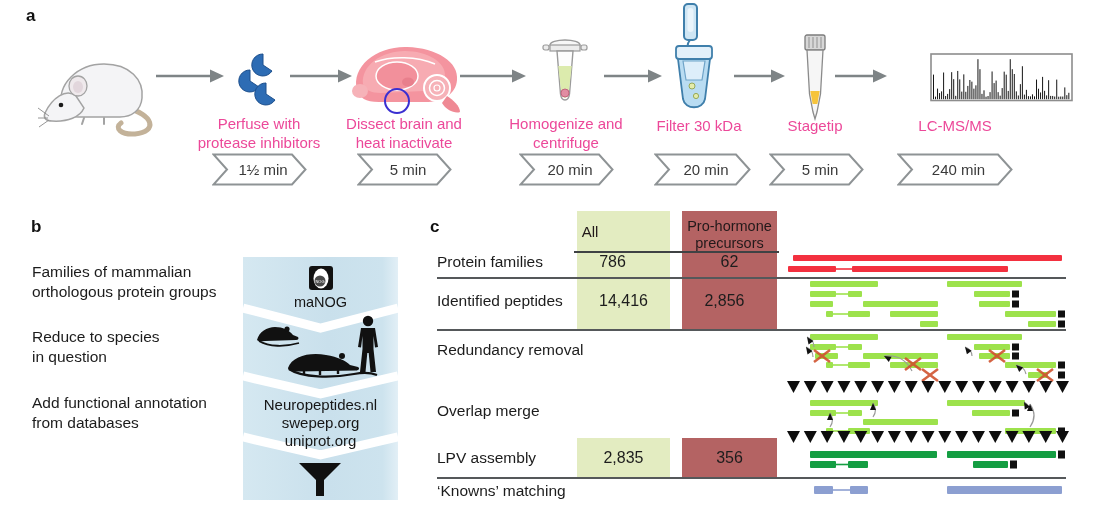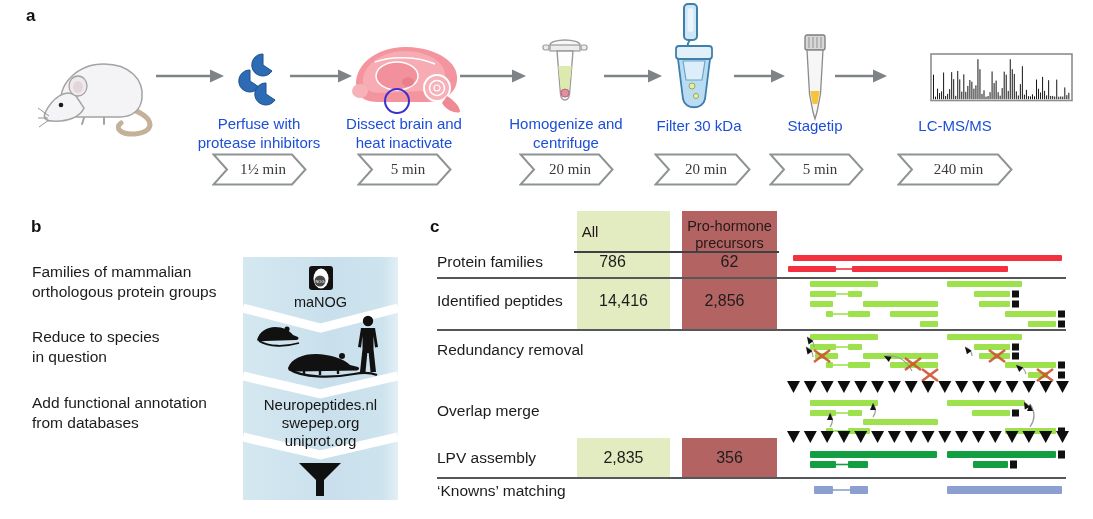--- a/index.html
+++ b/index.html
@@ -1,23 +1,23 @@
 <!DOCTYPE html>
 <html><head>
 <meta charset="utf-8">
 <style>
   html,body{margin:0;padding:0;background:#fff;}
   .canvas{position:relative;width:1093px;height:519px;background:#fff;overflow:hidden;
           font-family:"Liberation Sans",sans-serif;color:#1c1c1c;}
   .abs{position:absolute;}
   .panel-letter{font-weight:bold;font-size:17px;color:#111;}
-  .steplabel{width:170px;text-align:center;font-size:15px;line-height:19px;color:#1d4ed8;white-space:pre-line;}
+  .steplabel{width:170px;text-align:center;font-size:15px;line-height:19px;color:#ec4899;white-space:pre-line;}
   .timebox{top:153px;height:33px;display:flex;align-items:center;justify-content:center;}
   .timebox svg{position:absolute;left:0;top:0;}
-  .timebox span{position:relative;font-size:15px;color:#3a3a3a;padding-left:7px;font-family:Liberation Serif, serif;}
+  .timebox span{position:relative;font-size:15px;color:#3a3a3a;padding-left:7px;}
   .btext{font-size:15.5px;line-height:19.5px;color:#1c1c1c;white-space:pre-line;}
   .funnel-text{width:155px;text-align:center;font-size:15px;line-height:18px;color:#161616;white-space:pre-line;}
   .colblock{top:211px;height:119px;}
   .colblock2{top:438px;height:40px;}
   .green-col{background:#e3ecc1;}
   .red-col{background:#b46363;}
   .chead{text-align:center;font-size:15px;color:#22191a;white-space:pre-line;}
   .cval{text-align:center;font-size:16px;color:#1d1d1d;}
   .crow{font-size:15.5px;color:#1c1c1c;}
   .hline{background:#55585a;height:2px;}

